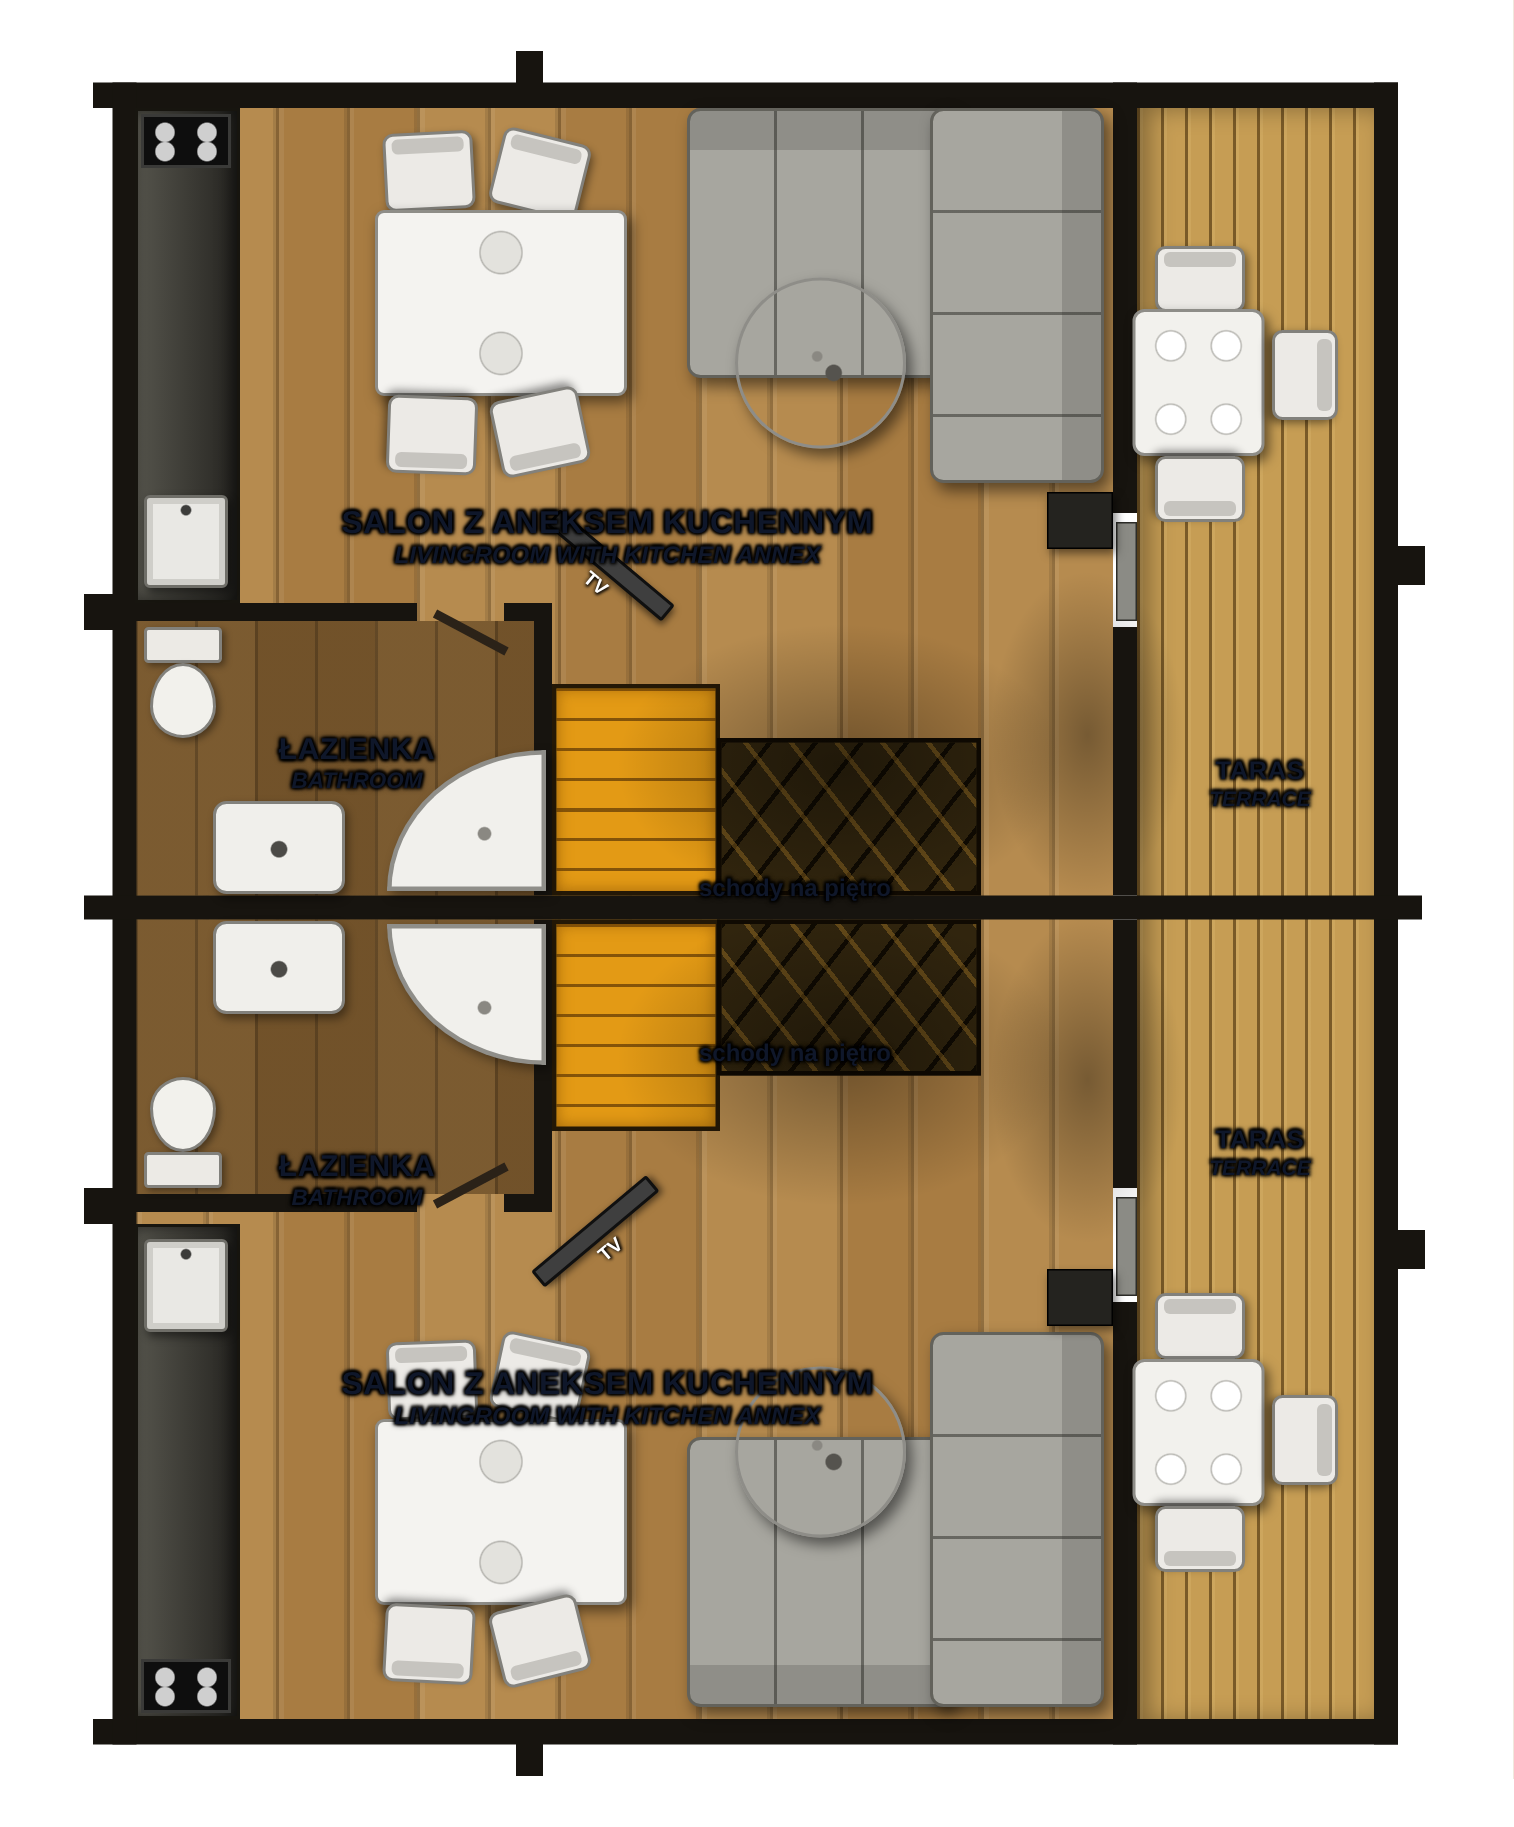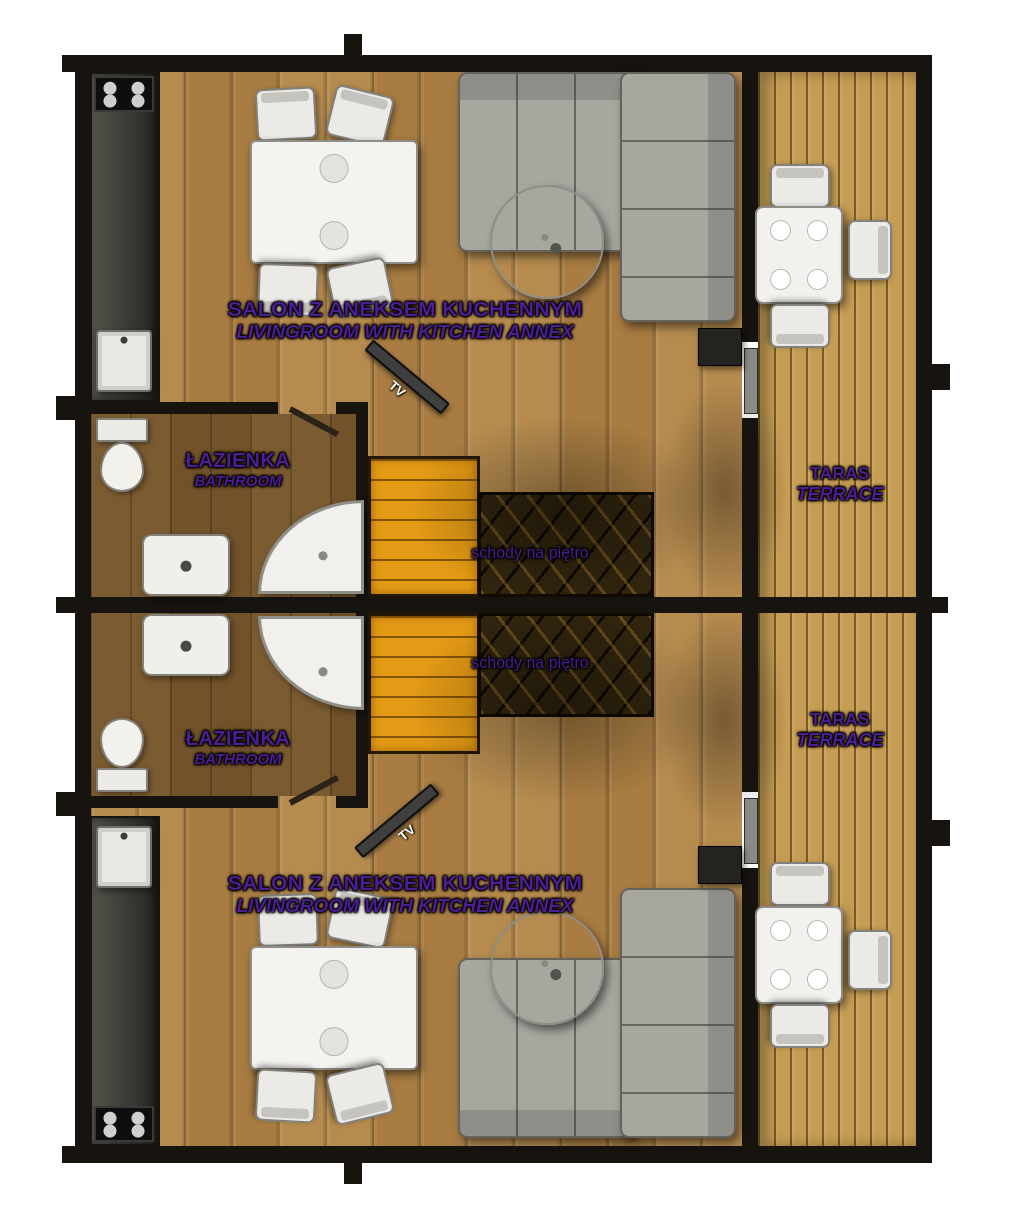--- a/index.html
+++ b/index.html
@@ -136,30 +136,31 @@
     background-image:radial-gradient(circle 6px at 50% 52%, #4b4a46 0 5px, rgba(0,0,0,0) 6px);
   }
 
   
   .tv{position:absolute;width:100px;transform-origin:center;}
   .tv-screen{width:96px;height:10px;background:#3f3f3f;border:2px solid #101010;border-radius:2px;box-shadow:2px 2px 5px rgba(0,0,0,0.55);}
   .tv-label{color:#fff;font-size:13px;font-weight:bold;text-align:center;margin-top:1px;text-shadow:0 0 3px #000,1px 1px 2px #000;}
 
   
   .lbl{
-    position:absolute;transform:translateX(-50%);text-align:center;color:#4c1d95;white-space:nowrap;
+    position:absolute;transform:translateX(-50%);text-align:center;color:#0f172a;white-space:nowrap;
     text-shadow:0 0 4px #000, 1px 1px 2px #000, -1px -1px 2px #000, 1px -1px 2px #000, -1px 1px 2px #000;
     line-height:1.2;
+    margin-top:40px;
   }
   .lbl .l1{font-weight:bold;letter-spacing:0.4px;}
   .lbl .l2{font-weight:bold;font-style:italic;}
-  .sz-lg .l1{font-size:21px;}  .sz-lg .l2{font-size:19px;}
+  .sz-lg .l1{font-size:21px;}  .sz-lg .l2{font-size:16px;}
   .sz-md .l1{font-size:20px;}  .sz-md .l2{font-size:15px;}
-  .sz-sm .l1{font-size:17px;}  .sz-sm .l2{font-size:18px;text-align:center;}
-  .lbl-stairs{font-size:16px;font-weight:400;}
+  .sz-sm .l1{font-size:17px;}  .sz-sm .l2{font-size:14px;text-align:center;}
+  .lbl-stairs{font-size:16px;font-weight:700;}
 </style>
 </head>
 <body>
 
 <div class="plan">
 
   <div class="floor-wood" style="left:90px;top:72px;width:652px;height:1076px;"></div>
   <div class="floor-bath" style="left:90px;top:414px;width:266px;height:183px;"></div>
   <div class="floor-bath" style="left:90px;top:613px;width:266px;height:183px;"></div>
   <div class="floor-terrace" style="left:758px;top:72px;width:158px;height:1076px;"></div>

